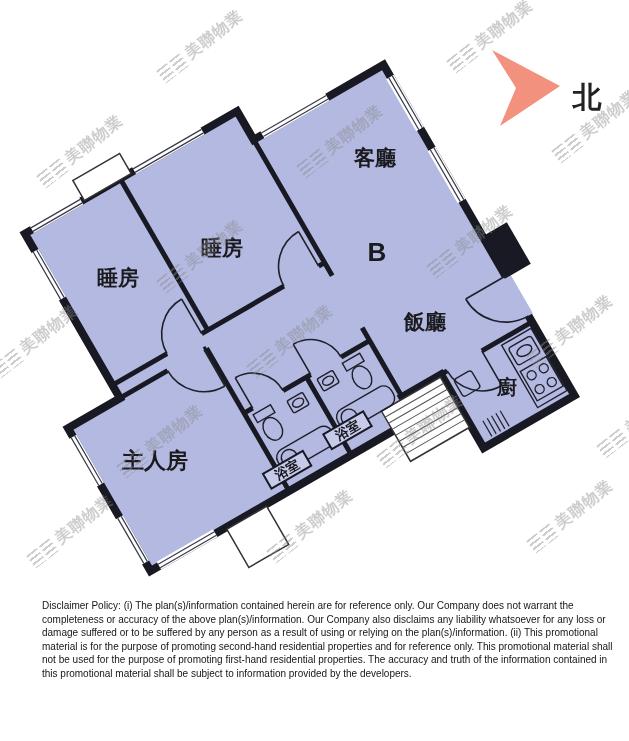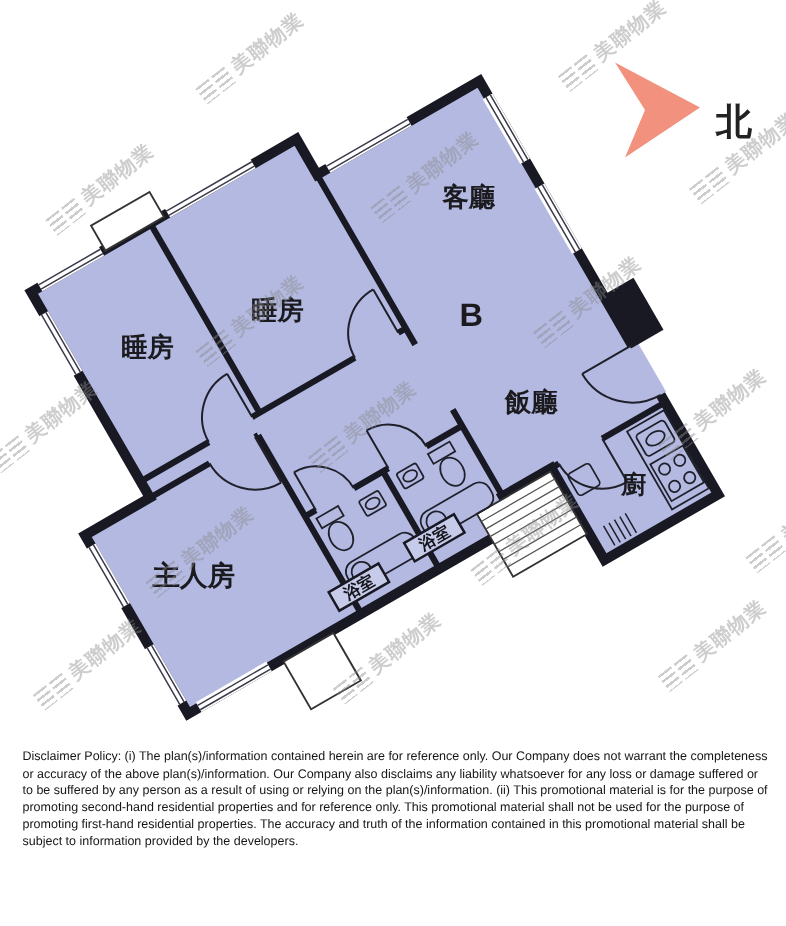--- a/index.html
+++ b/index.html
@@ -8,21 +8,21 @@
   svg text{font-family:"Liberation Sans","DejaVu Sans",sans-serif;}
   .room-label{font-weight:bold;fill:#1b1b1f;}
   .wm-layer{position:absolute;left:0;top:0;width:629px;height:600px;pointer-events:none;}
   .wm{position:absolute;display:flex;align-items:center;gap:5px;transform:rotate(-38deg);opacity:.42;}
   .wm .bars{display:flex;gap:3px;}
   .wm .bar-col{width:13px;height:16px;background:repeating-linear-gradient(180deg,#8a8a8a 0 2px,rgba(0,0,0,0) 2px 5px);}
   .wm .wm-text{font-size:16px;font-weight:bold;color:#8a8a8a;letter-spacing:1px;white-space:nowrap;}
   .disclaimer{position:absolute;left:18px;top:599px;width:598px;color:#2b2b2b;}
   .disclaimer p{margin:0;}
   .disclaimer .zh{font-size:9.5px;line-height:12.6px;margin-bottom:2px;}
-  .disclaimer .en{font-size:10px;line-height:13.6px;color:#151515;}
+  .disclaimer .en{font-size:10px;line-height:13.6px;color:#151515;margin-left:24px;}
 </style>
 </head>
 <body>
 
 <div class="canvas">
 
   <svg class="plan-svg" width="629" height="598" viewBox="0 0 629 598">
 
     <g transform="rotate(-30 300 300)">
 

